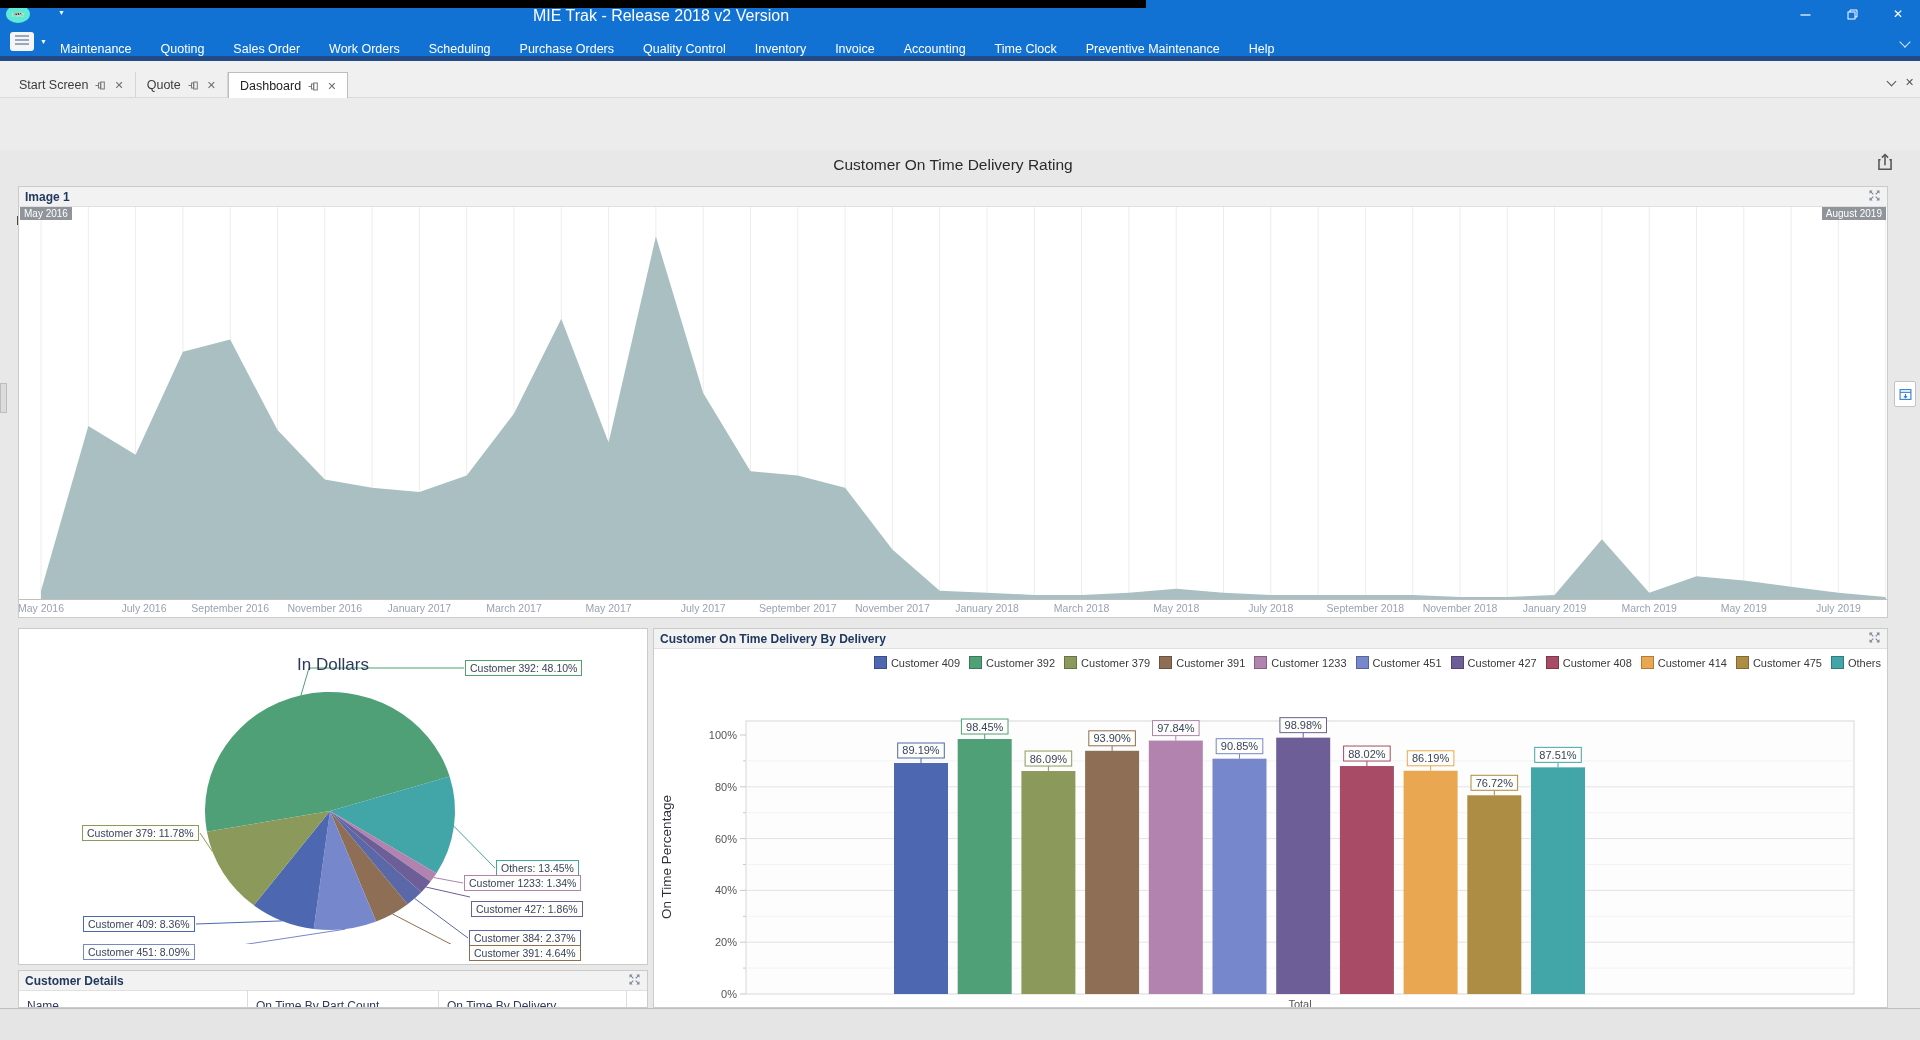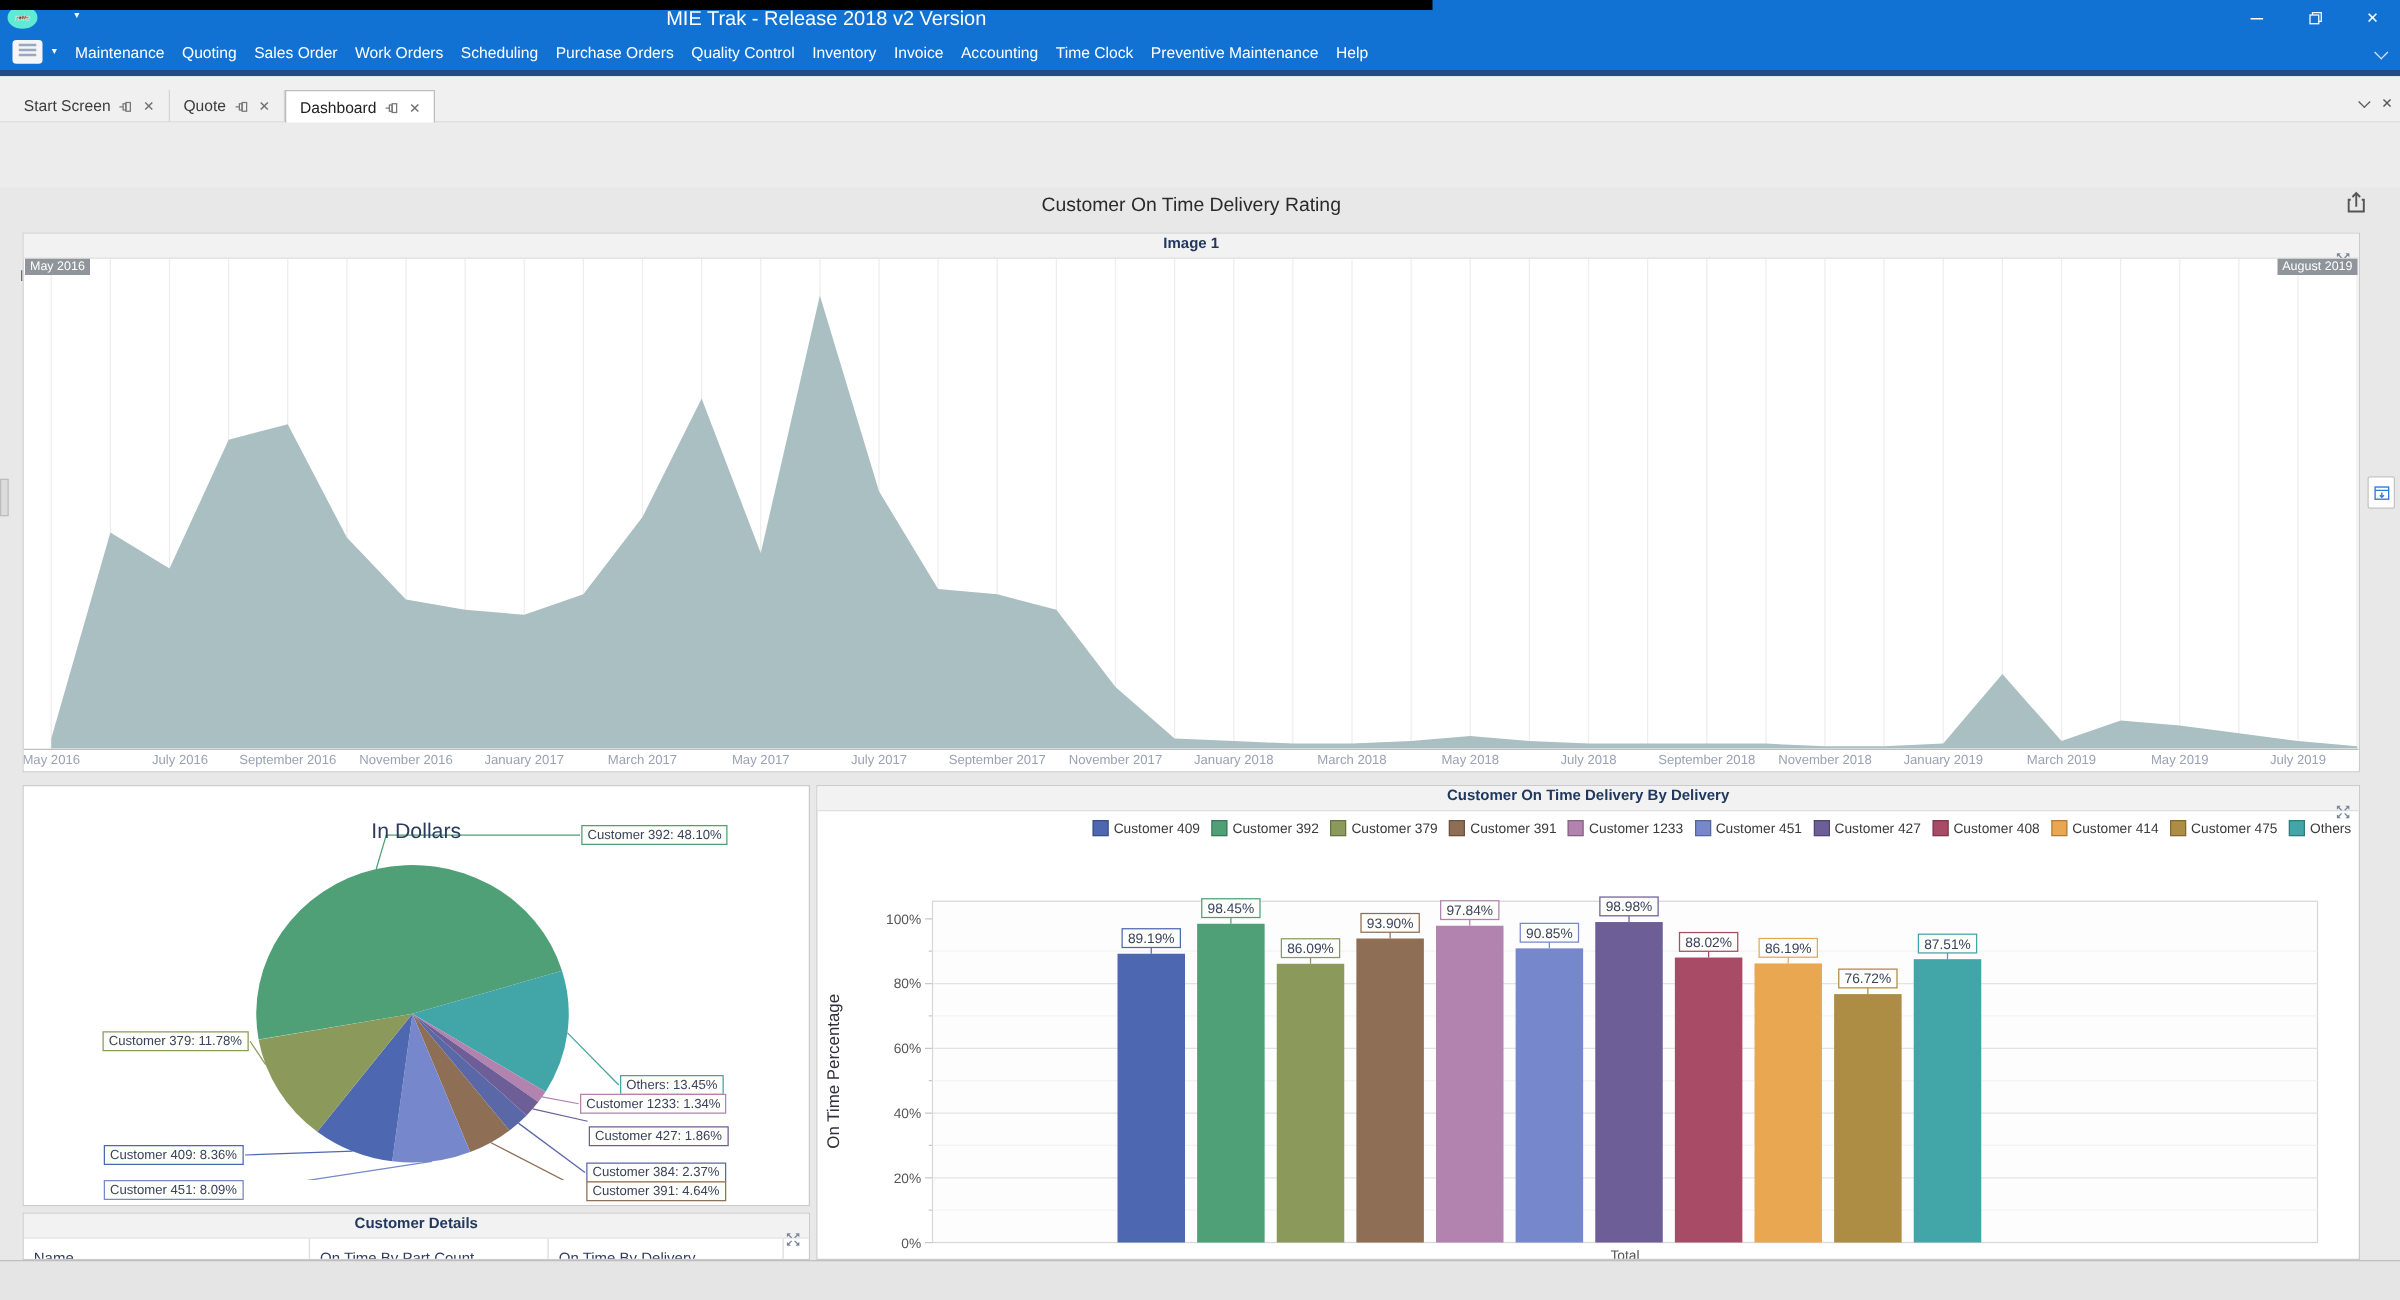--- a/index.html
+++ b/index.html
@@ -20,21 +20,21 @@
   .win-btn { top:0; width:38px; height:28px; display:flex; align-items:center; justify-content:center; color:#fff; font-size:12px; }
   #btn-min { left:1786px; } #btn-max { left:1833px; } #btn-close { left:1879px; }
 
   
   #menubar { left:0; top:28px; width:1920px; height:28px; background:#1272d4; }
   #menubar-strip { left:0; top:56px; width:1920px; height:5px; background:#224a86; }
   #appmenu-icon { left:10px; top:32px; width:24px; height:19px; background:#f5f5f5;
     border-radius:3px; padding:3px 5px; }
   #appmenu-icon i { display:block; height:2px; background:#9aa7c0; margin-bottom:2px; }
   #appmenu-chevron { left:40px; top:38px; color:#fff; font-size:7px; }
-  #menu-items { left:60px; top:28px; height:28px; display:flex; gap:14px; align-items:center; }
+  #menu-items { left:60px; top:28px; height:28px; display:flex; gap:29px; align-items:flex-end; }
   #menu-items .menu-item { color:#fff; font-size:12.5px; white-space:nowrap; cursor:default; }
   #menubar-chevron { left:1901px; top:38px; width:8px; height:8px;
     border-right:1.5px solid #dce6f5; border-bottom:1.5px solid #dce6f5; transform:rotate(45deg); }
 
   
   #tabbar { left:0; top:61px; width:1920px; height:37px; background:#f0f0f0; border-bottom:1px solid #d9d9d9;}
   #tabs { left:8px; top:72px; display:flex; height:26px; }
   .tab { display:flex; align-items:center; gap:7px; padding:0 11px; font-size:12.5px;
     color:#3c3c3c; border-right:1px solid #d5d5d5; height:26px; }
   .tab.active { background:#fff; border:1px solid #bdbdbd; border-bottom:none; color:#222; height:27px; }
@@ -61,21 +61,21 @@
   #refresh-button { left:628px; top:108px; width:95px; height:29px; background:#fdfdfd;
     border:1px solid #b0b0b0; font-size:13px; color:#333; font-family:"Liberation Sans",sans-serif; }
 
   
   #report-title { left:953px; top:156px; transform:translateX(-50%); font-size:15.5px; color:#2b2b2b; white-space:nowrap;}
   #export-icon { left:1874px; top:151px; width:22px; height:22px; }
 
   
   .panel { position:absolute; background:#fff; border:1px solid #cbcbcb; }
   .panel-header { height:20px; background:#f2f2f2; border-bottom:1px solid #e0e0e0;
-    display:flex; align-items:center; padding:0 6px;flex-direction:column; }
+    display:flex; align-items:center; padding:0 6px; }
   .panel-title { font-size:12px; font-weight:bold; color:#21395f; }
   .panel-expand { margin-left:auto; }
 
   #panel-image1  { left:18px;  top:186px; width:1870px; height:432px; }
   #area-wrap { position:relative; width:1868px; height:392px; }
   #area-xaxis { position:relative; width:1868px; height:17px; border-top:1px solid #bfbfbf; background:#fff; overflow:hidden;}
   #area-xaxis span { position:absolute; top:2px; transform:translateX(-50%); font-size:10.5px; color:#9aa1b3; white-space:nowrap; }
   .range-label { position:absolute; top:0; background:rgba(125,130,138,0.85); color:#fff;
     font-size:10px; padding:1px 4px; z-index:3;}
   .range-label.left { left:1px; } .range-label.right { right:1px; }

